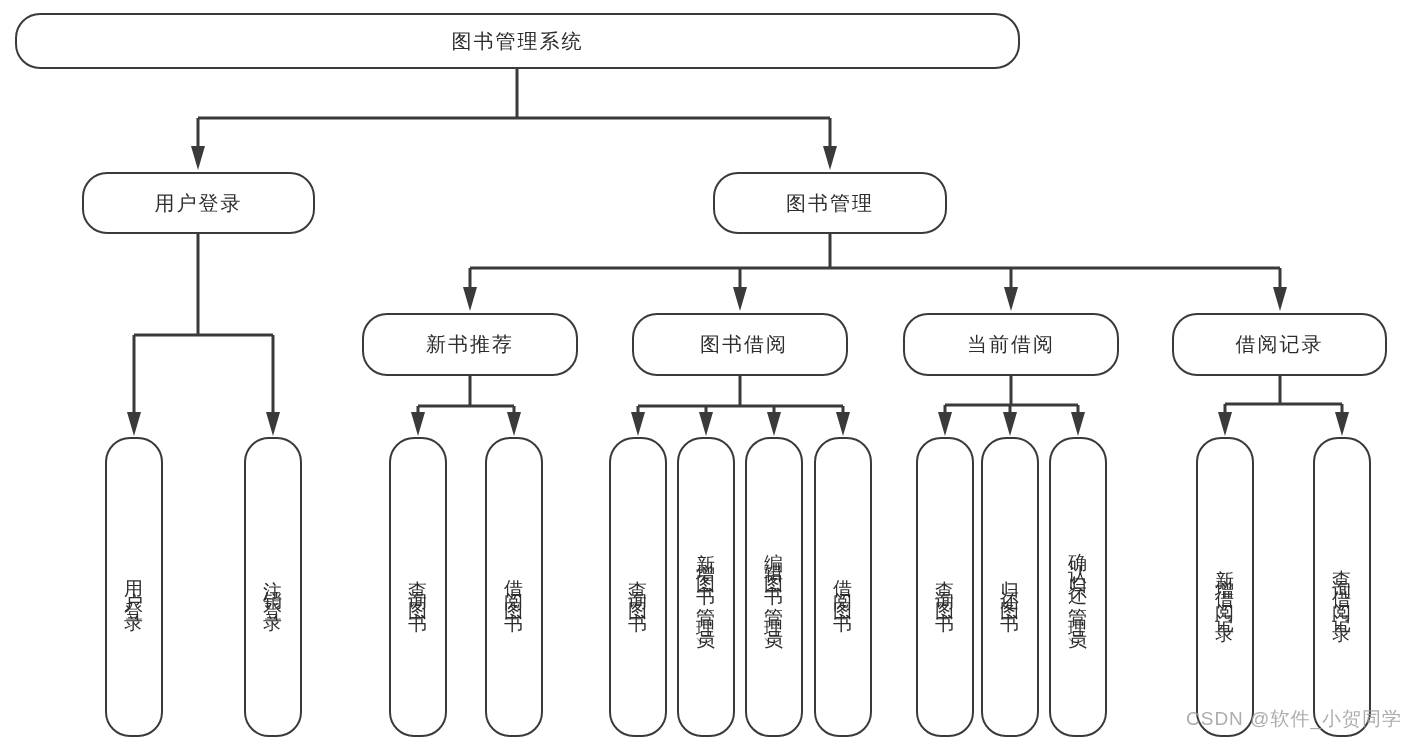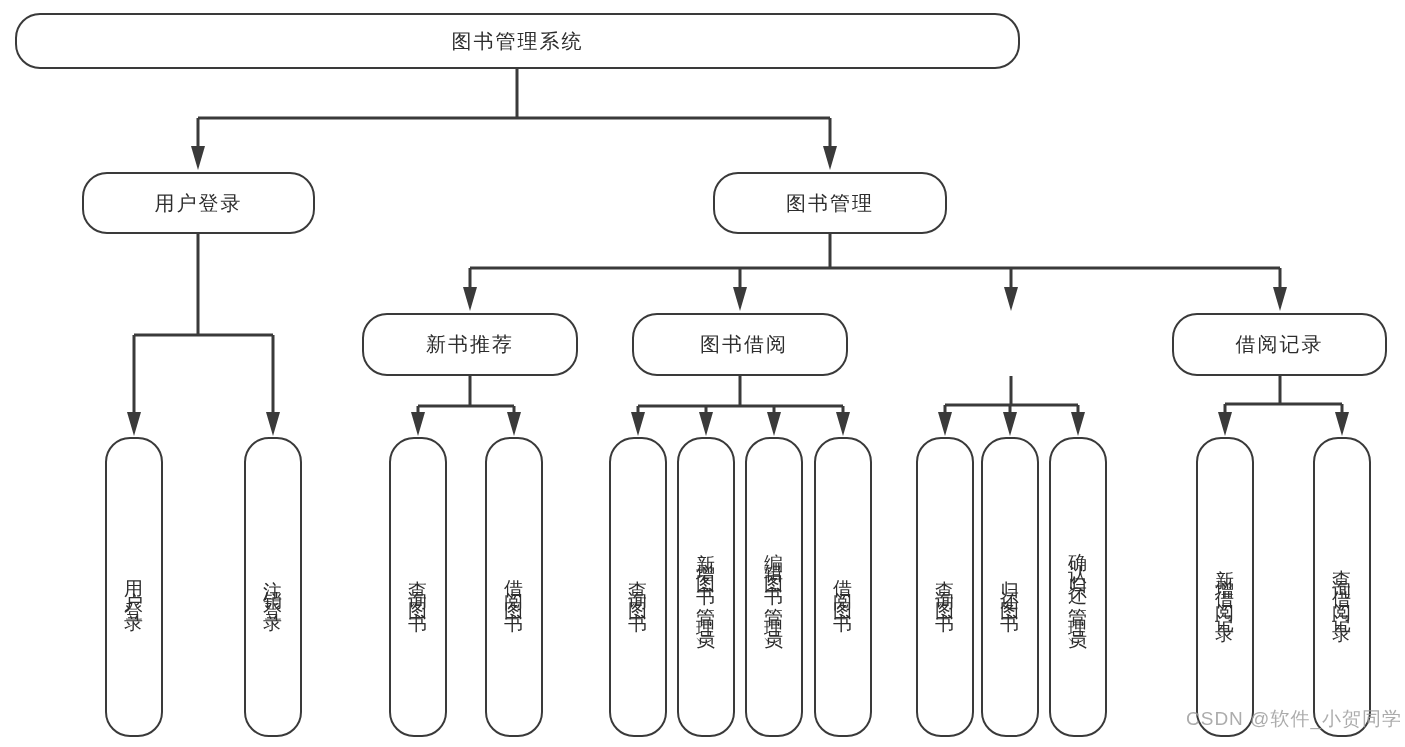--- a/index.html
+++ b/index.html
@@ -71,20 +71,23 @@
   <div class="box" style="left:362px;top:313px;width:216px;height:63px;">
     <span class="hlabel">新书推荐</span>
   </div>
 
   <div class="box" style="left:713px;top:172px;width:234px;height:62px;">
     <span class="hlabel">图书管理</span>
   </div>
   <div class="box" style="left:632px;top:313px;width:216px;height:63px;padding-left:8px;">
     <span class="hlabel">图书借阅</span>
   </div>
+  <div class="box" style="left:903px;top:313px;width:216px;height:63px;">
+    <span class="hlabel">当前借阅</span>
+  </div>
   <div class="box" style="left:1172px;top:313px;width:215px;height:63px;">
     <span class="hlabel">借阅记录</span>
   </div>
 
   <div class="box leaf" style="left:105px;top:437px;width:58px;height:300px;">
     <span class="vlabel">用户登录</span>
   </div>
   <div class="box leaf" style="left:244px;top:437px;width:58px;height:300px;">
     <span class="vlabel">注销登录</span>
   </div>

